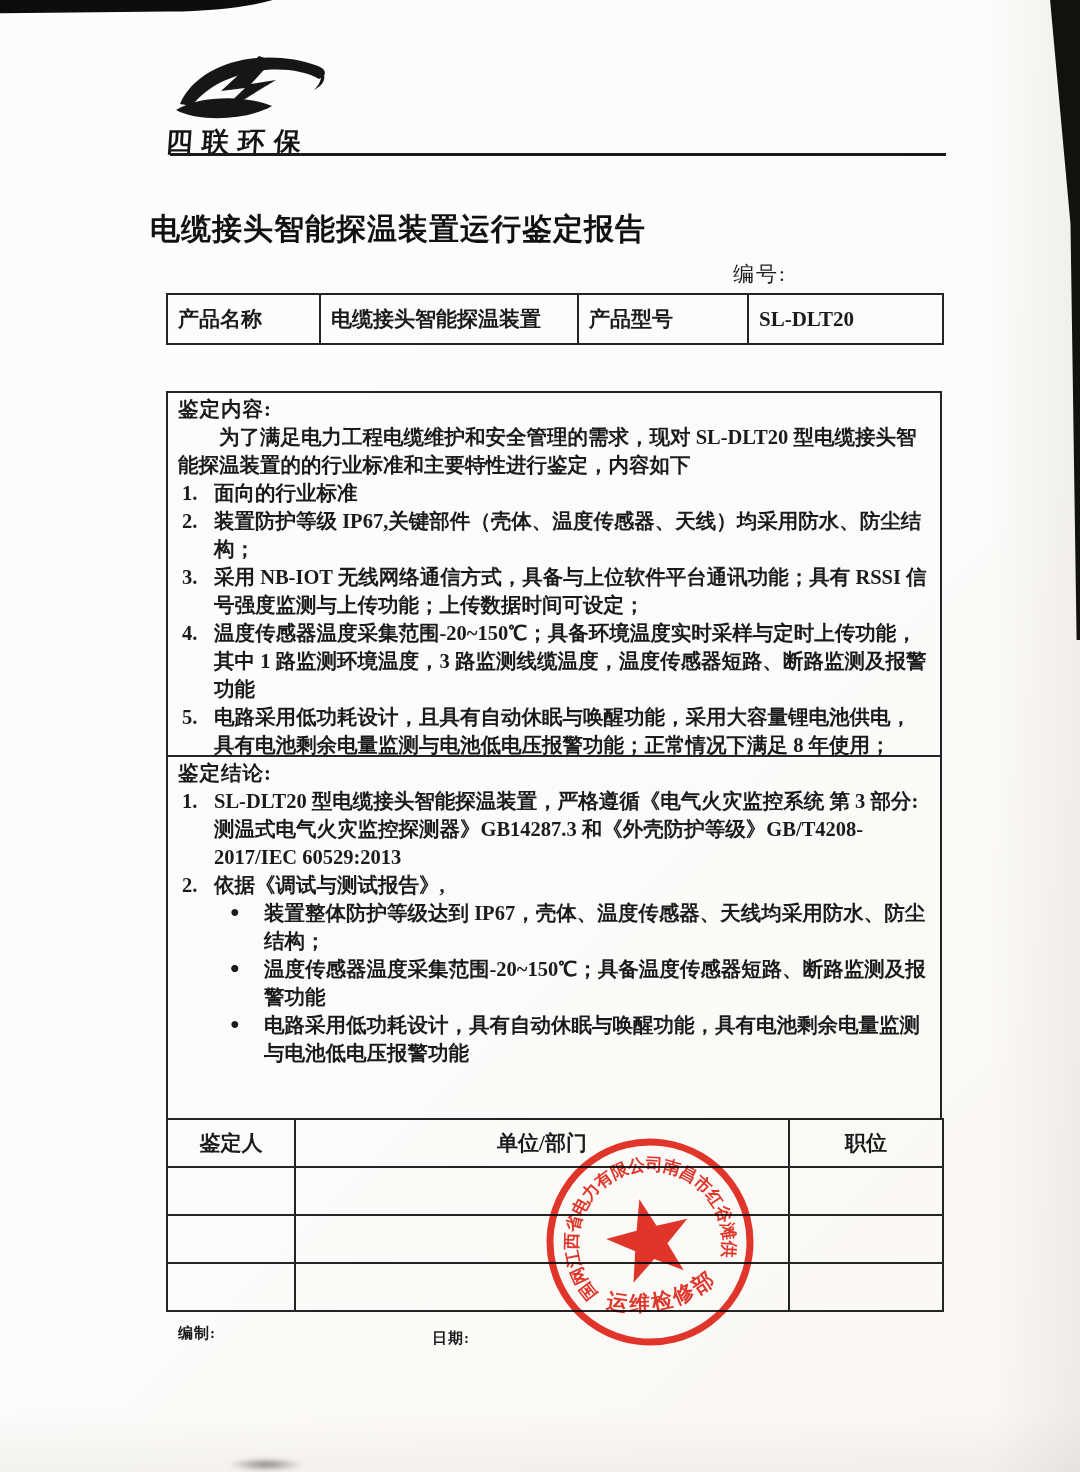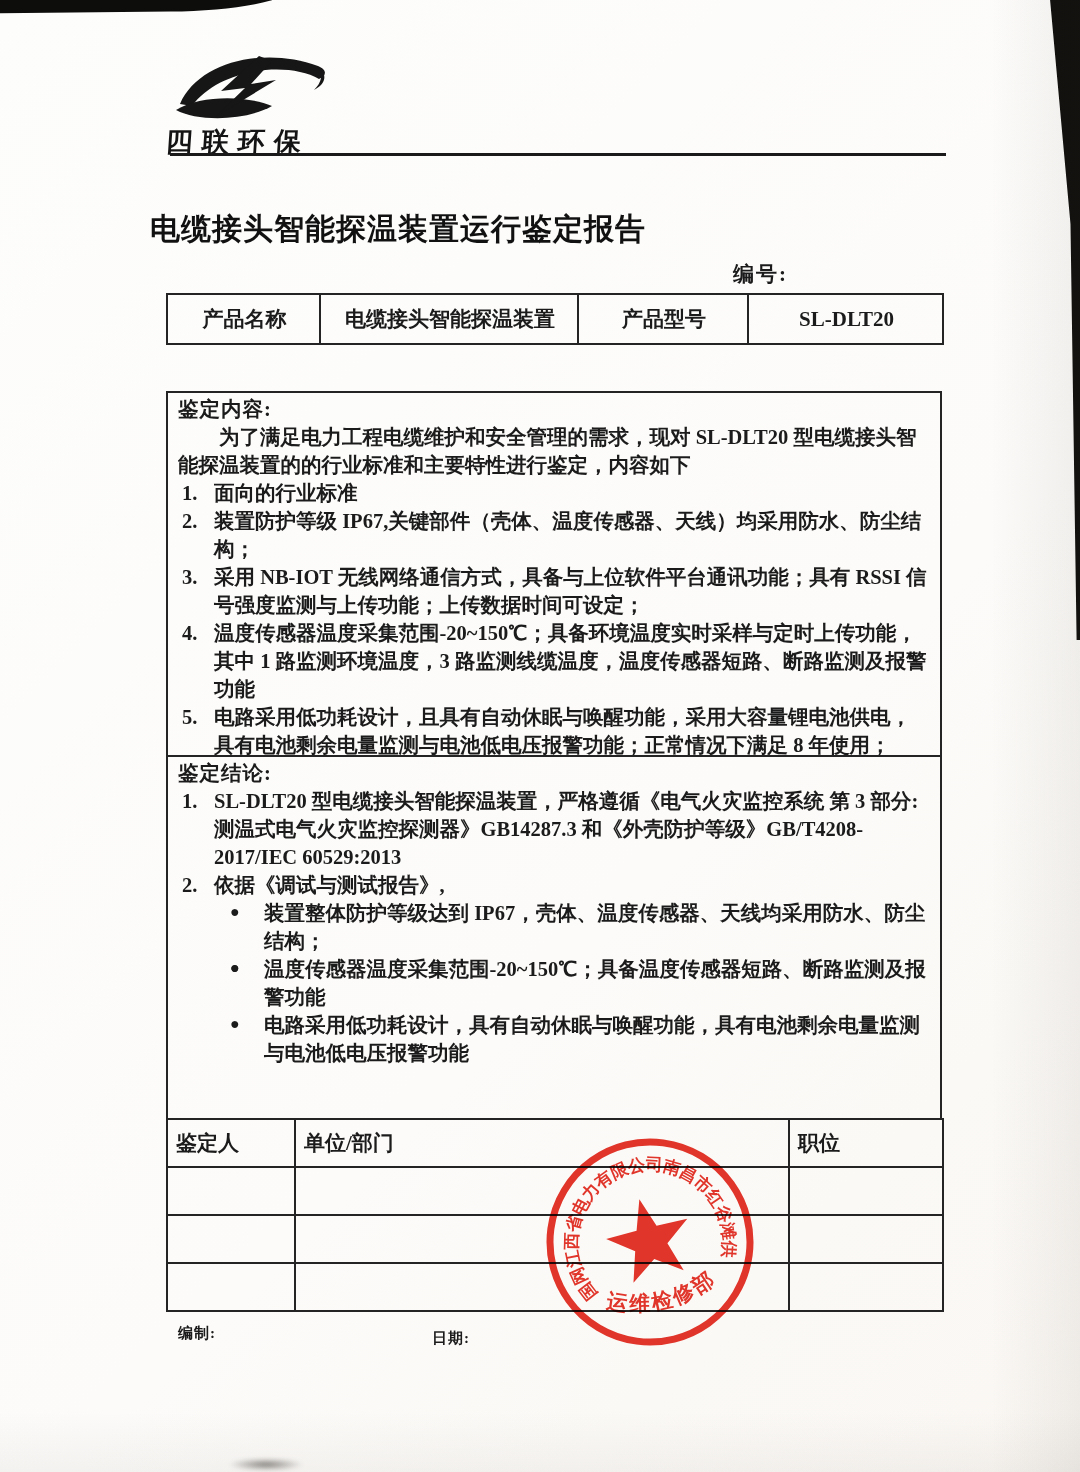--- a/index.html
+++ b/index.html
@@ -40,44 +40,44 @@
     margin-top:2px;font-family:"Liberation Serif",serif;font-weight:700;
     font-size:27px;letter-spacing:9px;color:#141414;transform:skewX(-4deg);
   }
   .header-rule{position:absolute;left:170px;top:153px;width:776px;height:3px;background:#1a1a1a;}
   .doc-title{
     position:absolute;left:150px;top:209px;width:800px;text-align:left;
     font-family:"Liberation Sans",sans-serif;font-weight:700;font-size:30px;
     letter-spacing:1px;color:#111;
   }
   .doc-number{
-    position:absolute;left:733px;top:260px;font-size:21px;font-weight:700;letter-spacing:2px;
+    position:absolute;left:733px;top:260px;font-size:21px;font-weight:400;letter-spacing:2px;
   }
   
   .blk{position:absolute;left:166px;width:776px;box-sizing:border-box;}
   table{border-collapse:collapse;width:776px;table-layout:fixed;}
   td,th{border:2.5px solid #242424;font-size:21px;font-weight:600;color:#1b1b1b;
     padding:0 8px;box-sizing:border-box;}
   .info-table{top:293px;}
   .info-table td{height:50px;vertical-align:middle;}
-  .info-table .lbl{padding-left:10px;text-align:center;}
+  .info-table .lbl{padding-left:10px;}
   .sec-box{
     border:2.5px solid #242424;background:transparent;
     font-size:20.5px;font-weight:600;line-height:28px;padding:2px 10px 6px 10px;
   }
   .sec-content{top:391px;height:366px;}
   .sec-conclusion{top:754.5px;height:365px;}
   .sec-heading{letter-spacing:1px;}
   .intro-para{text-indent:2em;}
   .num-item{position:relative;padding-left:36px;}
   .num-item .num{position:absolute;left:4px;top:0;}
   .bullet-item{position:relative;padding-left:86px;}
   .bullet-item .bullet{position:absolute;left:52px;top:-1px;font-size:16px;}
   .sig-table{top:1117.5px;}
-  .sig-table td{height:48px;vertical-align:middle;}
+  .sig-table td{height:48px;vertical-align:middle;text-align:center;}
   .sig-table .hrow td{height:48px;}
   
   .footer-label{position:absolute;font-size:15px;font-weight:600;letter-spacing:1px;}
   .f-prepared{left:178px;top:1324px;}
   .f-date{left:432px;top:1329px;text-align:center;}
   
   .stamp{position:absolute;left:528px;top:1124px;mix-blend-mode:multiply;opacity:0.93;}
 </style>
 </head>
 <body>

